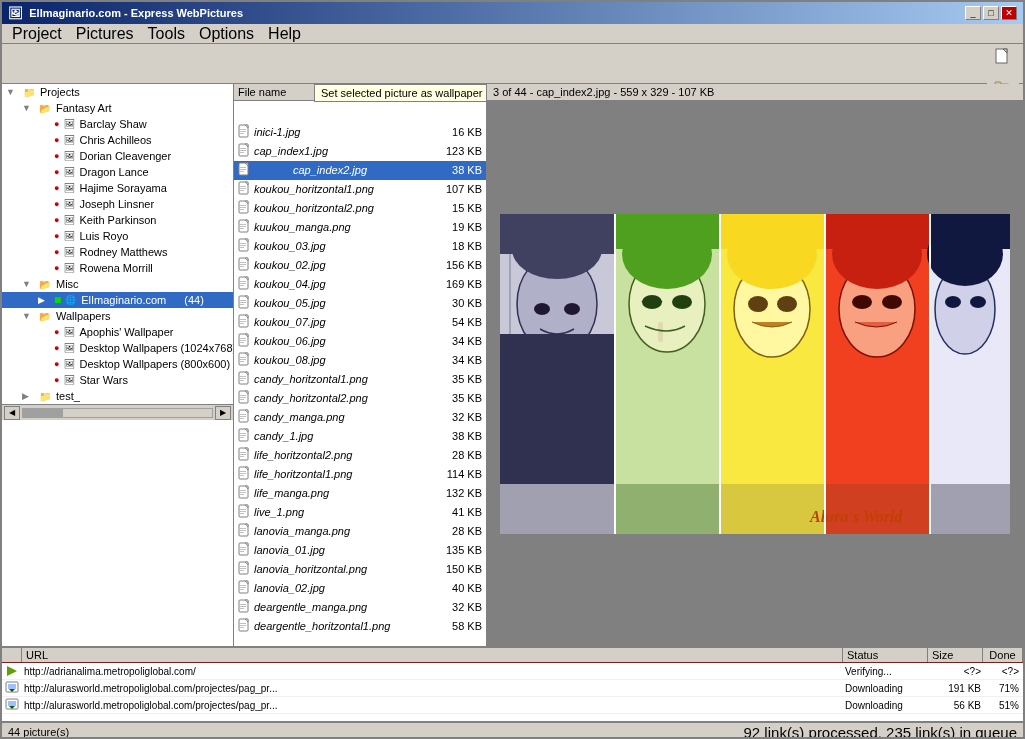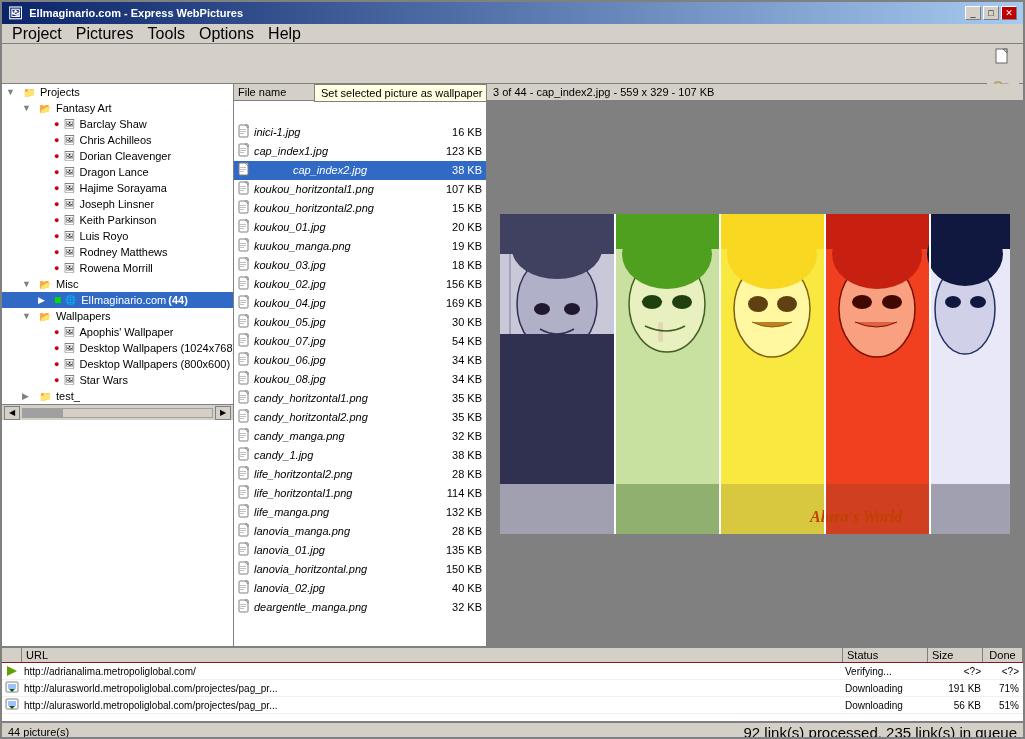--- a/index.html
+++ b/index.html
@@ -516,21 +516,21 @@
         <span class="tree-expander">▼</span>
         <span class="tree-icon folder-icon">📂</span>
         <span class="tree-label">Misc</span>
       </div>
 
       <div class="tree-item indent-3" style="background:#316ac5; color:white;">
         <span class="tree-expander" style="color:white;">▶</span>
         <span style="color:#00e000;font-size:12px;margin-right:2px;">■</span>
         <span class="tree-icon" style="font-size:9px;color:#6af;">🌐</span>
         <span class="tree-label">ElImaginario.com</span>
-        <span style="margin-left:2px;font-weight:bold;">(44)</span>
+        <span style="margin-left:18px;">(44)</span>
       </div>
 
       <div class="tree-item indent-2">
         <span class="tree-expander">▼</span>
         <span class="tree-icon folder-icon">📂</span>
         <span class="tree-label">Wallpapers</span>
       </div>
       <div class="tree-item indent-3">
         <span class="tree-expander"></span>
         <span style="color:#c00;font-size:9px;margin-right:2px;">●</span>
@@ -643,32 +643,20 @@
           </div>
           <div class="file-row">
             <span class="file-icon"><svg width="14" height="14" viewBox="0 0 14 14">
                 <rect x="1" y="1" width="9" height="12" rx="1" fill="white" stroke="#808080" stroke-width="1"></rect>
                 <polyline points="7,1 10,1 10,4" fill="#e0e0e0" stroke="#808080" stroke-width="0.8"></polyline>
                 <line x1="7" y1="1" x2="10" y2="4" stroke="#808080" stroke-width="0.8"></line>
                 <rect x="2" y="5" width="6" height="1" fill="#c0c0c0"></rect>
                 <rect x="2" y="7" width="6" height="1" fill="#c0c0c0"></rect>
                 <rect x="2" y="9" width="4" height="1" fill="#c0c0c0"></rect>
               </svg></span>
-            <span class="file-name">koukou_01.jpg</span>
-            <span class="file-size">20 KB</span>
-          </div>
-          <div class="file-row">
-            <span class="file-icon"><svg width="14" height="14" viewBox="0 0 14 14">
-                <rect x="1" y="1" width="9" height="12" rx="1" fill="white" stroke="#808080" stroke-width="1"></rect>
-                <polyline points="7,1 10,1 10,4" fill="#e0e0e0" stroke="#808080" stroke-width="0.8"></polyline>
-                <line x1="7" y1="1" x2="10" y2="4" stroke="#808080" stroke-width="0.8"></line>
-                <rect x="2" y="5" width="6" height="1" fill="#c0c0c0"></rect>
-                <rect x="2" y="7" width="6" height="1" fill="#c0c0c0"></rect>
-                <rect x="2" y="9" width="4" height="1" fill="#c0c0c0"></rect>
-              </svg></span>
             <span class="file-name">kuukou_manga.png</span>
             <span class="file-size">19 KB</span>
           </div>
           <div class="file-row">
             <span class="file-icon"><svg width="14" height="14" viewBox="0 0 14 14">
                 <rect x="1" y="1" width="9" height="12" rx="1" fill="white" stroke="#808080" stroke-width="1"></rect>
                 <polyline points="7,1 10,1 10,4" fill="#e0e0e0" stroke="#808080" stroke-width="0.8"></polyline>
                 <line x1="7" y1="1" x2="10" y2="4" stroke="#808080" stroke-width="0.8"></line>
                 <rect x="2" y="5" width="6" height="1" fill="#c0c0c0"></rect>
                 <rect x="2" y="7" width="6" height="1" fill="#c0c0c0"></rect>
@@ -835,20 +823,32 @@
           </div>
           <div class="file-row">
             <span class="file-icon"><svg width="14" height="14" viewBox="0 0 14 14">
                 <rect x="1" y="1" width="9" height="12" rx="1" fill="white" stroke="#808080" stroke-width="1"></rect>
                 <polyline points="7,1 10,1 10,4" fill="#e0e0e0" stroke="#808080" stroke-width="0.8"></polyline>
                 <line x1="7" y1="1" x2="10" y2="4" stroke="#808080" stroke-width="0.8"></line>
                 <rect x="2" y="5" width="6" height="1" fill="#c0c0c0"></rect>
                 <rect x="2" y="7" width="6" height="1" fill="#c0c0c0"></rect>
                 <rect x="2" y="9" width="4" height="1" fill="#c0c0c0"></rect>
               </svg></span>
+            <span class="file-name">live_1.png</span>
+            <span class="file-size">41 KB</span>
+          </div>
+          <div class="file-row">
+            <span class="file-icon"><svg width="14" height="14" viewBox="0 0 14 14">
+                <rect x="1" y="1" width="9" height="12" rx="1" fill="white" stroke="#808080" stroke-width="1"></rect>
+                <polyline points="7,1 10,1 10,4" fill="#e0e0e0" stroke="#808080" stroke-width="0.8"></polyline>
+                <line x1="7" y1="1" x2="10" y2="4" stroke="#808080" stroke-width="0.8"></line>
+                <rect x="2" y="5" width="6" height="1" fill="#c0c0c0"></rect>
+                <rect x="2" y="7" width="6" height="1" fill="#c0c0c0"></rect>
+                <rect x="2" y="9" width="4" height="1" fill="#c0c0c0"></rect>
+              </svg></span>
             <span class="file-name">lanovia_manga.png</span>
             <span class="file-size">28 KB</span>
           </div>
           <div class="file-row">
             <span class="file-icon"><svg width="14" height="14" viewBox="0 0 14 14">
                 <rect x="1" y="1" width="9" height="12" rx="1" fill="white" stroke="#808080" stroke-width="1"></rect>
                 <polyline points="7,1 10,1 10,4" fill="#e0e0e0" stroke="#808080" stroke-width="0.8"></polyline>
                 <line x1="7" y1="1" x2="10" y2="4" stroke="#808080" stroke-width="0.8"></line>
                 <rect x="2" y="5" width="6" height="1" fill="#c0c0c0"></rect>
                 <rect x="2" y="7" width="6" height="1" fill="#c0c0c0"></rect>
@@ -885,20 +885,32 @@
             <span class="file-icon"><svg width="14" height="14" viewBox="0 0 14 14">
                 <rect x="1" y="1" width="9" height="12" rx="1" fill="white" stroke="#808080" stroke-width="1"></rect>
                 <polyline points="7,1 10,1 10,4" fill="#e0e0e0" stroke="#808080" stroke-width="0.8"></polyline>
                 <line x1="7" y1="1" x2="10" y2="4" stroke="#808080" stroke-width="0.8"></line>
                 <rect x="2" y="5" width="6" height="1" fill="#c0c0c0"></rect>
                 <rect x="2" y="7" width="6" height="1" fill="#c0c0c0"></rect>
                 <rect x="2" y="9" width="4" height="1" fill="#c0c0c0"></rect>
               </svg></span>
             <span class="file-name">deargentle_manga.png</span>
             <span class="file-size">32 KB</span>
+          </div>
+          <div class="file-row">
+            <span class="file-icon"><svg width="14" height="14" viewBox="0 0 14 14">
+                <rect x="1" y="1" width="9" height="12" rx="1" fill="white" stroke="#808080" stroke-width="1"></rect>
+                <polyline points="7,1 10,1 10,4" fill="#e0e0e0" stroke="#808080" stroke-width="0.8"></polyline>
+                <line x1="7" y1="1" x2="10" y2="4" stroke="#808080" stroke-width="0.8"></line>
+                <rect x="2" y="5" width="6" height="1" fill="#c0c0c0"></rect>
+                <rect x="2" y="7" width="6" height="1" fill="#c0c0c0"></rect>
+                <rect x="2" y="9" width="4" height="1" fill="#c0c0c0"></rect>
+              </svg></span>
+            <span class="file-name">deargentle_horitzontal1.png</span>
+            <span class="file-size">58 KB</span>
           </div>
         </div>
     </div>
 
     <div id="preview-panel">
       <div id="preview-info">3 of 44 - cap_index2.jpg - 559 x 329 - 107 KB</div>
       <div id="preview-image">
 
         <svg width="510" height="320" viewBox="0 0 510 320" style="display:block;">
 

